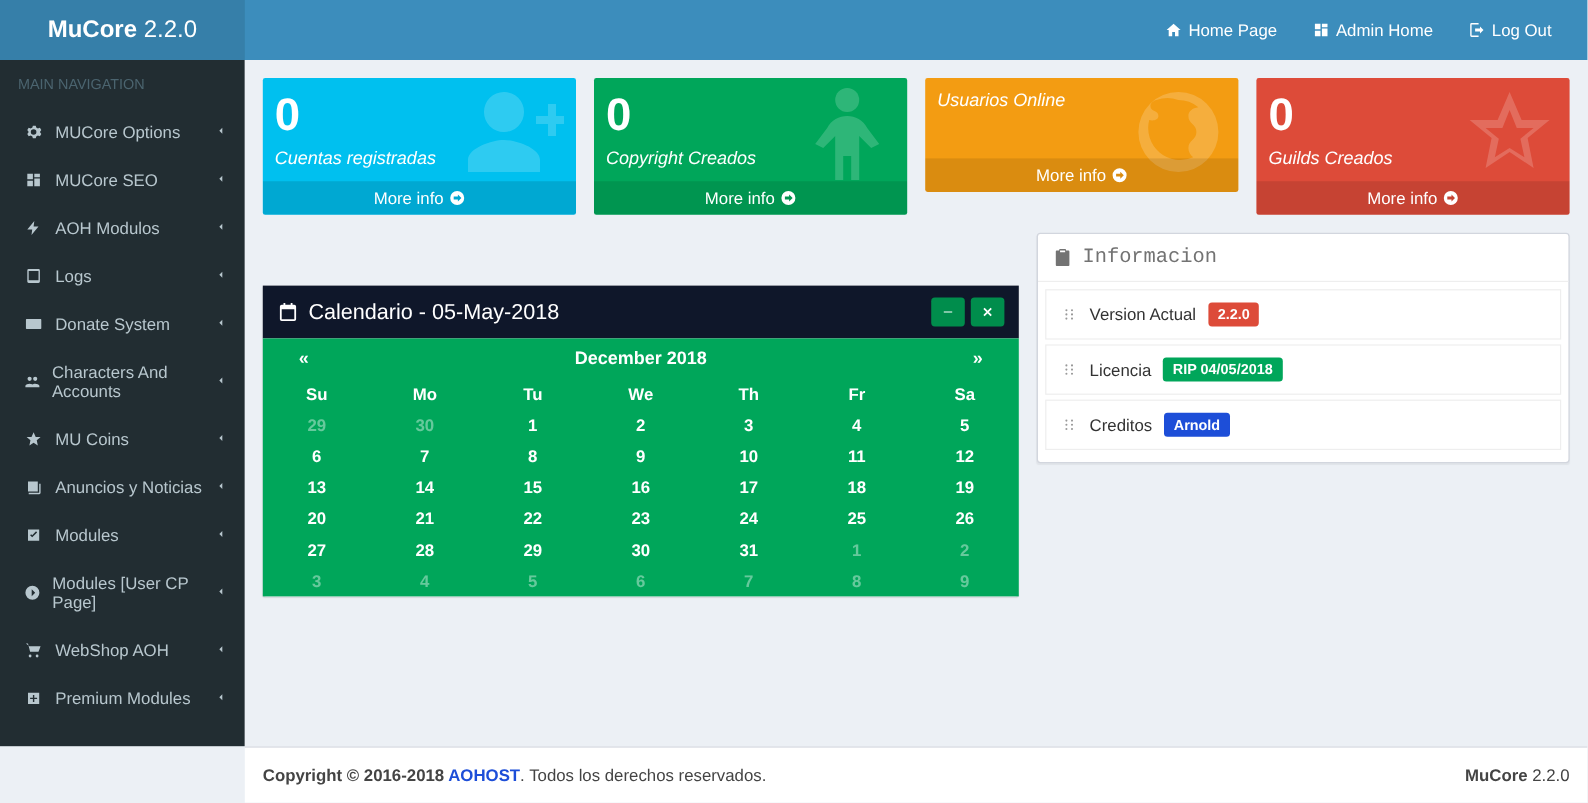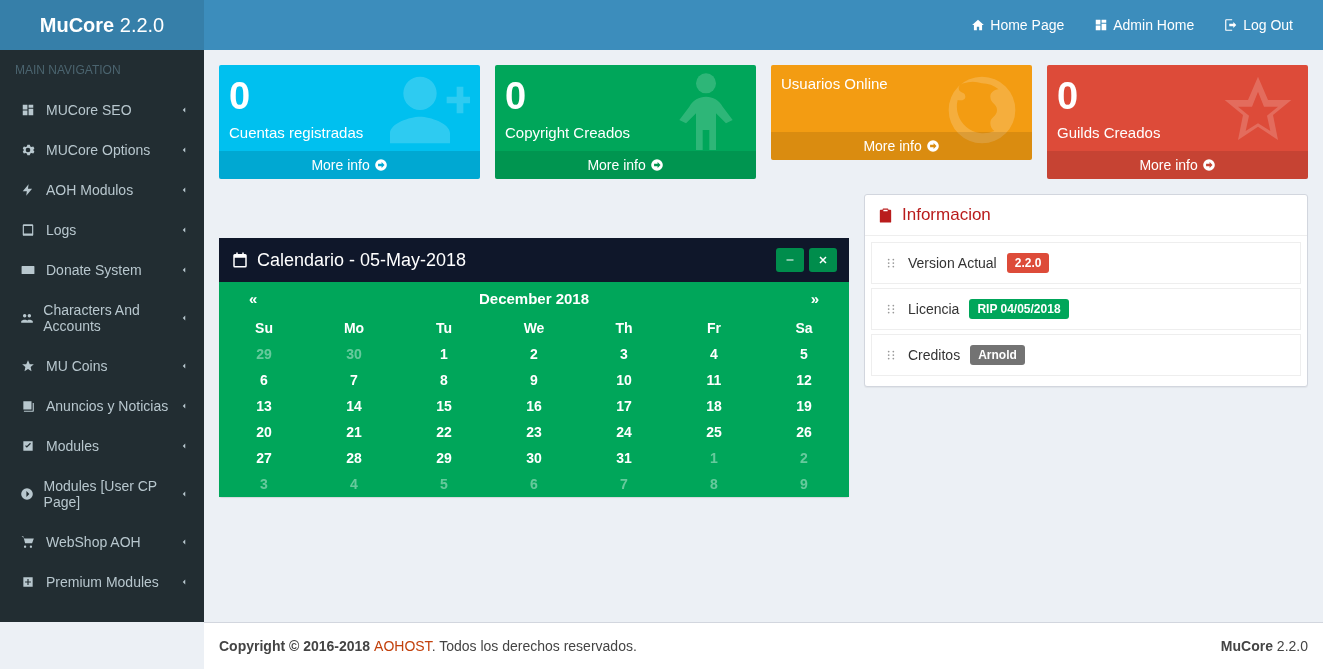--- a/index.html
+++ b/index.html
@@ -27,21 +27,21 @@
 
 
 .content { flex: 1; padding: 15px; overflow-y: auto; background: #ecf0f5; }
 .row { display: flex; gap: 15px; margin-bottom: 15px; }
 .col { flex: 1; }
 
 
 .small-box { border-radius: 2px; position: relative; color: #fff; overflow: hidden; }
 .sb-inner { padding: 10px; position: relative; z-index: 2; }
 .sb-inner h3 { font-size: 38px; font-weight: bold; margin-bottom: 6px; }
-.sb-inner p { font-size: 15px; }
+.sb-inner p { font-size: 15px; font-style: italic; }
 .sb-icon { position: absolute; top: 5px; right: 10px; font-size: 70px; opacity: 0.18; z-index: 1; }
 .sb-footer { display: block; text-align: center; padding: 6px 0; background: rgba(0,0,0,0.1); color: #fff; text-decoration: none; font-size: 14px; position: relative; z-index: 2; }
 .bg-aqua { background: #00c0ef; } .bg-aqua .sb-footer { background: rgba(0,0,0,0.12); }
 .bg-green { background: #00a65a; }
 .bg-yellow { background: #f39c12; }
 .bg-red { background: #dd4b39; }
 .sb-yellow .sb-inner { padding: 10px 10px 40px 10px; }
 .sb-yellow .sb-inner p { font-size: 15px; }
 
 
@@ -58,32 +58,32 @@
 .calendar { background: #00a65a; color: #fff; }
 .cal-nav { display: flex; justify-content: space-between; align-items: center; padding: 8px 30px; font-weight: bold; font-size: 15px; }
 .cal-table { width: 100%; border-collapse: collapse; }
 .cal-table th, .cal-table td { text-align: center; padding: 5px 0; font-size: 14px; width: 14.28%; }
 .cal-table th { font-weight: bold; }
 .cal-table td { font-weight: bold; cursor: pointer; }
 .cal-table td.other { opacity: 0.4; }
 
 
 .panel { background: #fff; border: 1px solid #d2d6de; border-radius: 3px; box-shadow: 0 1px 1px rgba(0,0,0,0.05); }
-.panel-header { padding: 10px 12px; border-bottom: 1px solid #eee; font-size: 17px; display: flex; align-items: center; gap: 8px; color: #b91c1c; }
+.panel-header { padding: 10px 12px; border-bottom: 1px solid #eee; font-size: 17px; display: flex; align-items: center; gap: 8px; color: #737373; font-family: Liberation Mono, monospace; }
 .panel-body { padding: 6px; }
 .list-group-item { display: flex; align-items: center; padding: 10px 12px; border: 1px solid #eee; margin-bottom: 4px; background: #fff; gap: 10px; font-size: 14px; color: #333; }
 .drag { color: #999; cursor: move; }
 .label { display: inline-block; padding: 3px 8px; font-size: 12px; font-weight: bold; color: #fff; border-radius: 3px; }
 .label-danger { background: #dd4b39; }
 .label-success { background: #00a65a; }
-.label-info { background: #737373; }
+.label-info { background: #1d4ed8; }
 
 
 .main-footer { background: #fff; border-top: 1px solid #d2d6de; padding: 15px; color: #444; font-size: 14px; display: flex; justify-content: space-between; margin-left: 204px; }
-.main-footer a { color: #c2410c; text-decoration: none; font-weight: normal; }
+.main-footer a { color: #1d4ed8; text-decoration: none; font-weight: bold; }
 
 
 svg { width: 1em; height: 1em; fill: currentColor; vertical-align: -0.125em; }
 .navbar svg, .sb-footer svg { width: 14px; height: 14px; }
 .sb-icon svg { width: 80px; height: 80px; }
 </style>
 </head>
 <body>
 
 <svg width="0" height="0" style="position:absolute">
@@ -199,34 +199,34 @@
     </nav>
   </header>
 
   <div class="body-row">
     <aside class="sidebar">
       <div class="sidebar-header">MAIN NAVIGATION</div>
       <ul class="sidebar-menu" id="sidebar-menu">
           <li>
             <a href="#">
               <span class="icon"><svg>
+                  <use href="#i-gears"></use>
+                </svg></span>
+              <span>MUCore Options</span>
+              <span class="chev"><svg>
+                  <use href="#i-chev-left"></use>
+                </svg></span>
+            </a>
+          </li>
+          <li>
+            <a href="#">
+              <span class="icon"><svg>
                   <use href="#i-dashboard"></use>
                 </svg></span>
               <span>MUCore SEO</span>
-              <span class="chev"><svg>
-                  <use href="#i-chev-left"></use>
-                </svg></span>
-            </a>
-          </li>
-          <li>
-            <a href="#">
-              <span class="icon"><svg>
-                  <use href="#i-gears"></use>
-                </svg></span>
-              <span>MUCore Options</span>
               <span class="chev"><svg>
                   <use href="#i-chev-left"></use>
                 </svg></span>
             </a>
           </li>
           <li>
             <a href="#">
               <span class="icon"><svg>
                   <use href="#i-bolt"></use>
                 </svg></span>

